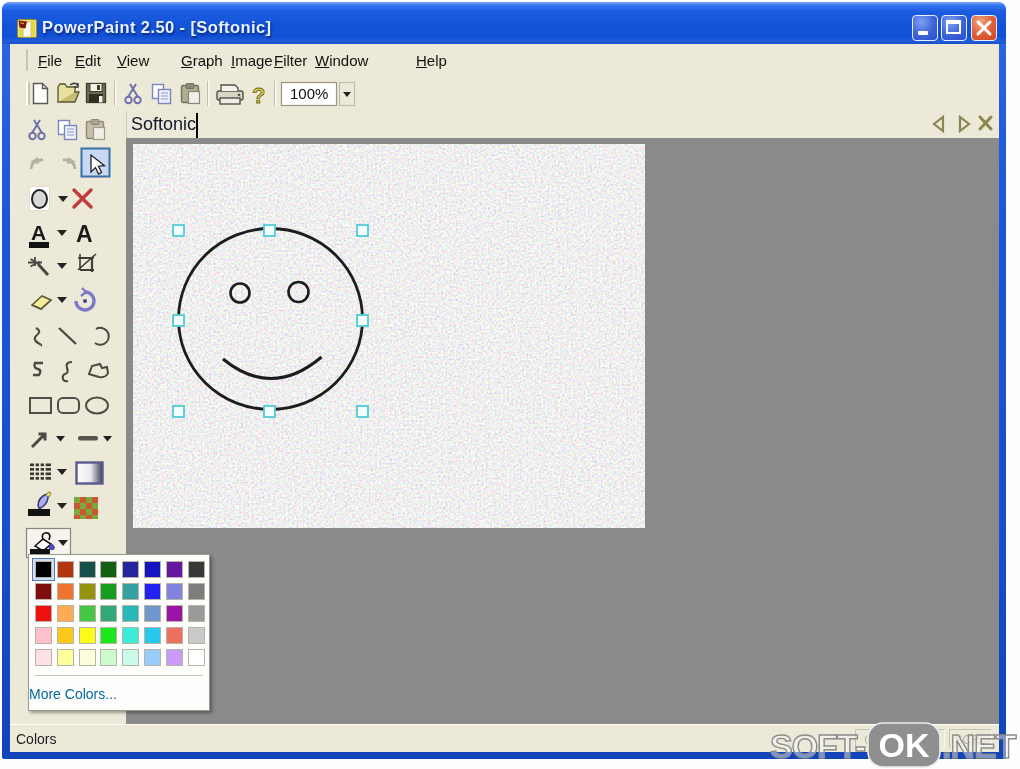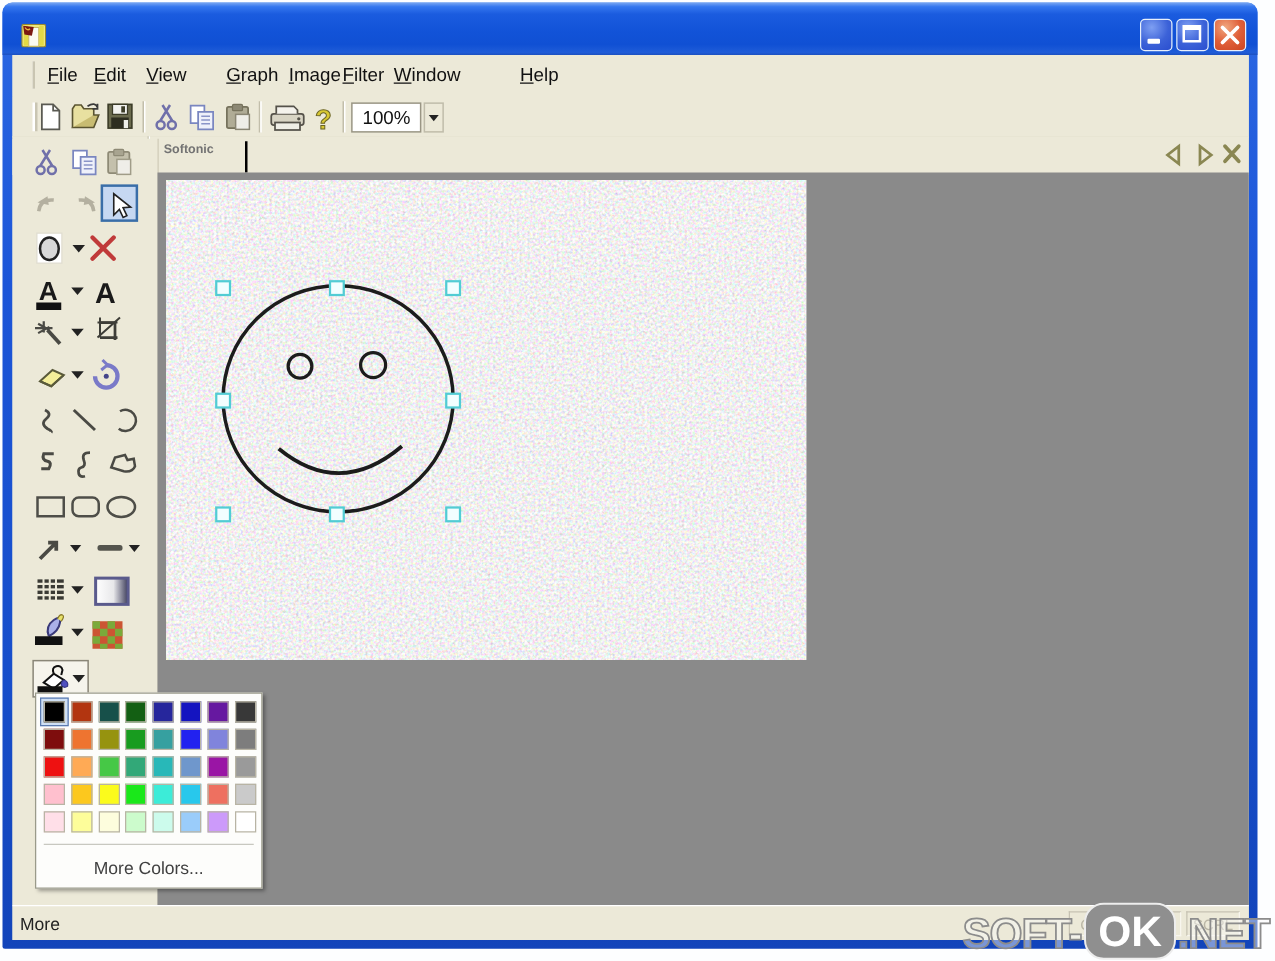--- a/index.html
+++ b/index.html
@@ -50,20 +50,21 @@
 <div id="win">
   <div id="titlebar">
     <svg class="abs" style="left:15px;top:17px" width="20" height="19" viewBox="0 0 20 19">
       <rect x="0.5" y="0.5" width="19" height="18" rx="1.5" fill="#efe77a" stroke="#9a8a30"></rect>
       <rect x="2" y="1.5" width="3.5" height="16" fill="#e3d945"></rect>
       <rect x="14.5" y="1.5" width="3.5" height="16" fill="#e3d945"></rect>
       <rect x="6" y="3" width="8" height="15" fill="#fbfaf2" stroke="#c8b860" stroke-width="0.8"></rect>
       <path d="M1.5 1.5 L10 2.5 L8.5 9.5 L2.5 8.5 Z" fill="#7c1812"></path>
       <path d="M3 3 q2 3 4 1" stroke="#e8b840" stroke-width="1" fill="none"></path>
     </svg>
+    <div id="title-text">PowerPaint 2.50 - [Softonic]</div>
     <div class="capbtn capblue" style="left:910px;">
       <div class="abs" style="left:5px;top:15px;width:10px;height:4px;background:#fff;border-radius:1px"></div>
     </div>
     <div class="capbtn capblue" style="left:939px;">
       <div class="abs" style="left:4px;top:4px;width:15px;height:14px;border:2px solid #fff;border-top-width:4px;"></div>
     </div>
     <div class="capbtn" style="left:969px;background:radial-gradient(circle at 35% 25%, #f0a880 0%, #e0603a 50%, #cc4422 100%);">
       <svg class="abs" style="left:3px;top:3px" width="18" height="18" viewBox="0 0 18 18">
         <path d="M3 3 L15 15 M15 3 L3 15" stroke="#fff" stroke-width="3" stroke-linecap="round"></path>
       </svg>
@@ -137,21 +138,21 @@
           <rect x="265.2" y="4" width="1.2" height="25" fill="#fff"></rect>
 
         <rect x="271.5" y="5.5" width="55" height="23" fill="#fff" stroke="#9a9684" stroke-width="1.2"></rect>
         <text x="280" y="22" font-size="15" fill="#111">100%</text>
         <rect x="329.5" y="5.5" width="15" height="23" fill="#ece9d8" stroke="#c0bcaa" stroke-width="1.2"></rect>
         <path d="M333 15 l4 5 l4 -5 z" fill="#222"></path>
       </svg>
     </div>
     <div id="tabrow">
       <span style="position:absolute;left:108px;top:0;width:2px;height:31px;background:#c9c5b2;border-right:1px solid #fff"></span>
-      <span style="position:absolute;left:121px;top:5px;font-size:10px;font-weight:bold;color:#737373">Softonic</span>
+      <span style="position:absolute;left:121px;top:5px;font-size:18px;font-weight:normal;color:#0f172a">Softonic</span>
       <span style="position:absolute;left:186px;top:4px;width:1.5px;height:25px;background:#000"></span>
       <svg style="position:absolute;left:920px;top:5px" width="65" height="20" viewBox="0 0 65 20">
         <path d="M13 3 v14 l-9 -7 z" fill="none" stroke="#8a8752" stroke-width="2.2"></path>
         <path d="M30 3 v14 l9 -7 z" fill="none" stroke="#8a8752" stroke-width="2.2"></path>
         <path d="M50 3 l11 12 m0 -12 l-11 12" stroke="#8a8752" stroke-width="3" stroke-linecap="round"></path>
       </svg>
     </div>
     <div id="palette">
       <svg width="117" height="613" style="position:absolute;left:0;top:0">
 
@@ -301,21 +302,21 @@
           <rect x="224" y="81" width="11" height="11"></rect>
           <rect x="40" y="171" width="11" height="11"></rect>
           <rect x="224" y="171" width="11" height="11"></rect>
           <rect x="40" y="262" width="11" height="11"></rect>
           <rect x="131" y="262" width="11" height="11"></rect>
           <rect x="224" y="262" width="11" height="11"></rect>
         </g>
       </svg>
     </div>
     <div id="status">
-      <span style="position:absolute;left:6px;top:6px;font-size:14px;color:#222">More</span>
+      <span style="position:absolute;left:6px;top:6px;font-size:14px;color:#222">Colors</span>
       <span class="sbox" style="left:845px">CAP</span>
       <span class="sbox" style="left:892px">NUM</span>
       <span class="sbox" style="left:939px">SCRL</span>
     </div>
   </div>
   <div id="popup">
     <div style="position:absolute;left:3px;top:3px;width:23px;height:23px;background:#cfe0f5;border:1px solid #5a7ab0"></div>
     <div class="sw" style="left:6px;top:6px;background:#000000"></div>
     <div class="sw" style="left:28px;top:6px;background:#b23510"></div>
     <div class="sw" style="left:50px;top:6px;background:#17504a"></div>
@@ -350,21 +351,21 @@
     <div class="sw" style="left:159px;top:72px;background:#cacaca"></div>
     <div class="sw" style="left:6px;top:94px;background:#ffdfe8"></div>
     <div class="sw" style="left:28px;top:94px;background:#fdfd9a"></div>
     <div class="sw" style="left:50px;top:94px;background:#fdfddd"></div>
     <div class="sw" style="left:71px;top:94px;background:#ccfbcc"></div>
     <div class="sw" style="left:93px;top:94px;background:#ccfbec"></div>
     <div class="sw" style="left:115px;top:94px;background:#9accfa"></div>
     <div class="sw" style="left:137px;top:94px;background:#cc9afa"></div>
     <div class="sw" style="left:159px;top:94px;background:#ffffff"></div>
     <div style="position:absolute;left:6px;top:120px;width:168px;height:1px;background:#c8c8c0"></div>
-    <div style="position:absolute;left:0;top:131px;width:180px;text-align:center;font-size:14px;color:#404040">More Colors...</div>
+    <div style="position:absolute;left:0;top:131px;width:180px;font-size:14px;color:#0369a1">More Colors...</div>
   </div>
   <svg id="wm" style="position:absolute;left:740px;top:712px" width="280" height="57" viewBox="0 0 280 57">
     <rect x="126" y="9" width="72" height="44" rx="15" fill="#8f8f8f" stroke="#ededed" stroke-width="1.6"></rect>
     <text x="28" y="44" font-family="Liberation Sans, sans-serif" font-size="34" font-weight="bold" letter-spacing="-1" fill="#fafafa" fill-opacity="0.45" stroke="#8c8c8c" stroke-width="1.4">SOFT-</text>
     <text x="162" y="43" text-anchor="middle" font-family="Liberation Sans, sans-serif" font-size="34" font-weight="bold" fill="#ffffff">OK</text>
     <text x="200" y="44" font-family="Liberation Sans, sans-serif" font-size="34" font-weight="bold" letter-spacing="-1" fill="#fafafa" fill-opacity="0.45" stroke="#8c8c8c" stroke-width="1.4">.NET</text>
   </svg>
 </div>
 
 </body></html>

